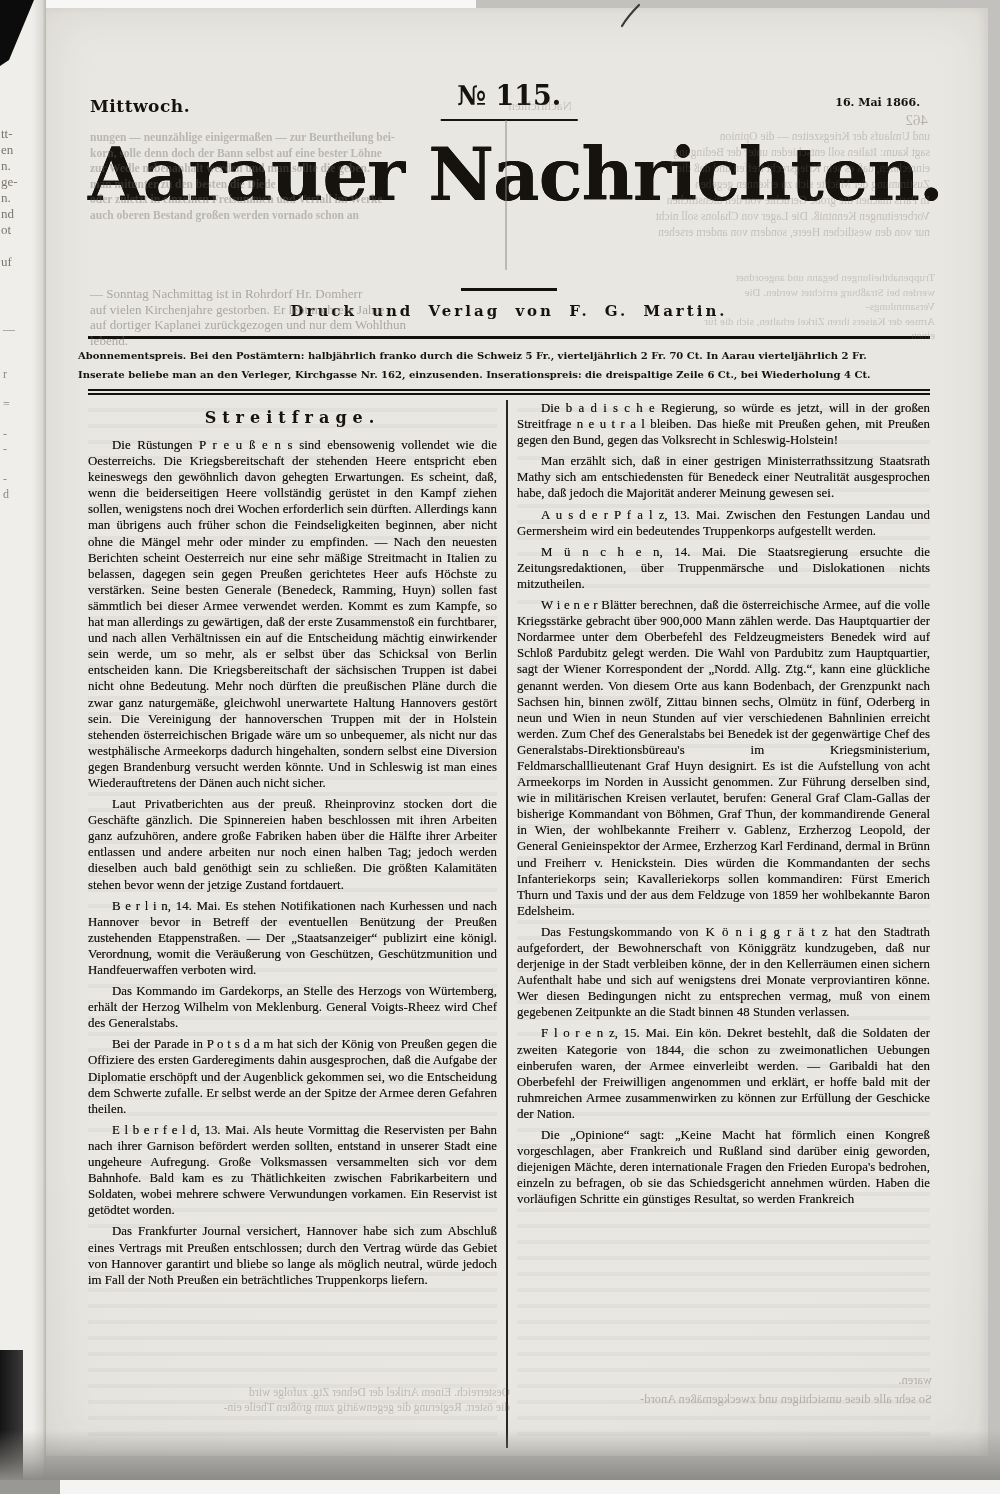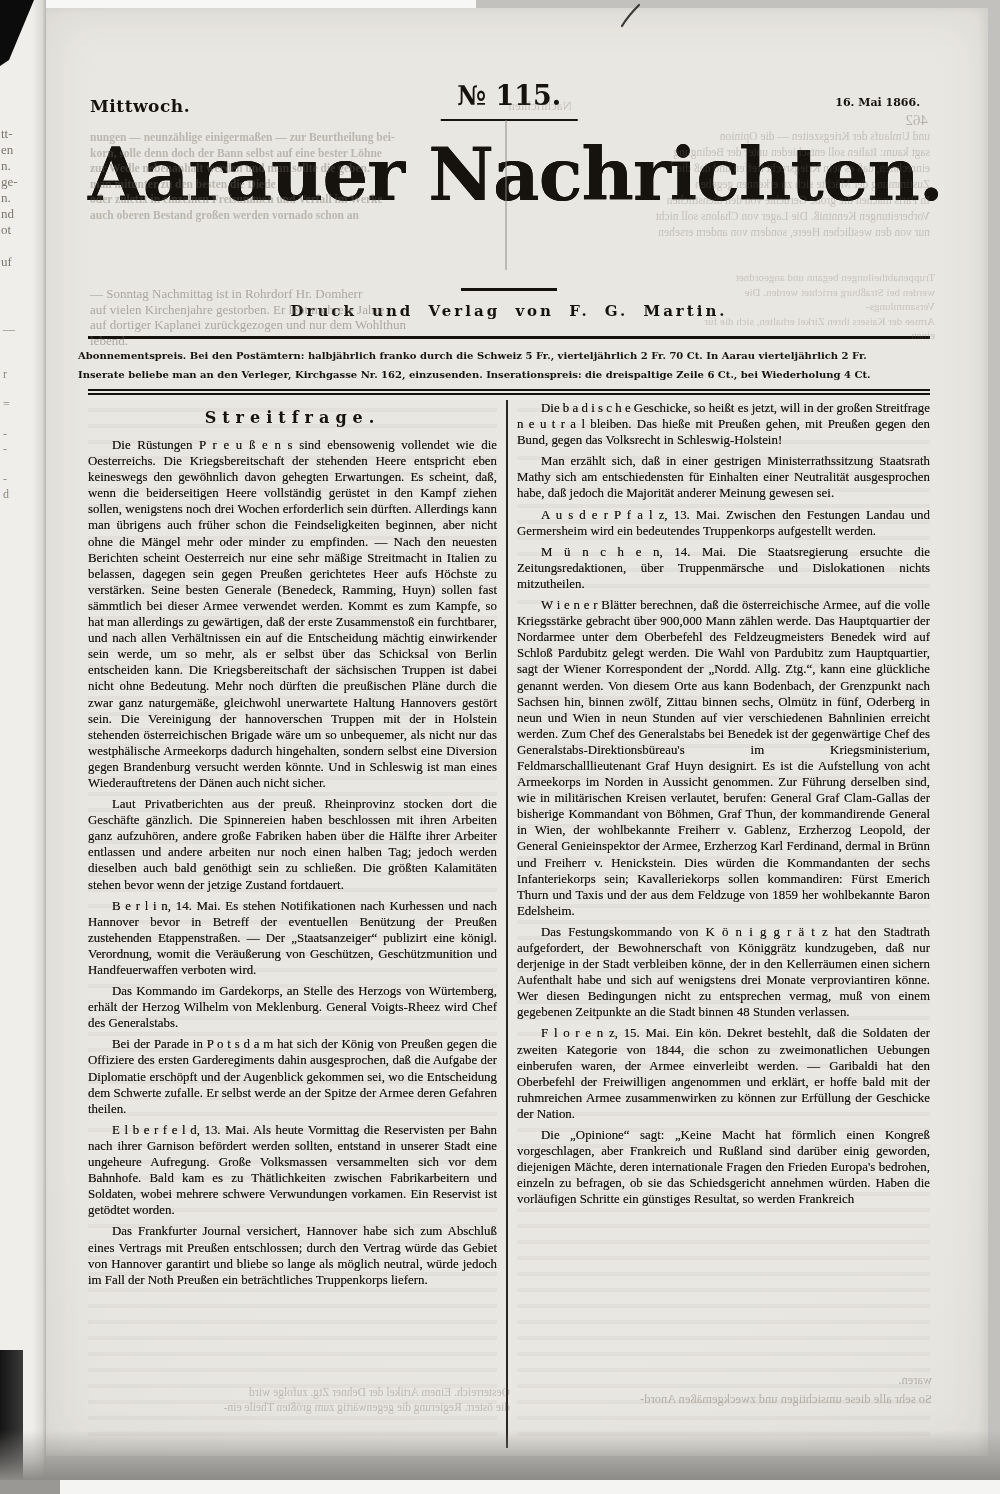--- a/index.html
+++ b/index.html
@@ -104,22 +104,22 @@
             <p>B e r l i n, 14. Mai. Es stehen Notifikationen nach Kurhessen und nach Hannover bevor in Betreff der eventuellen Benützung der Preußen zustehenden Etappenstraßen. — Der „Staatsanzeiger“ publizirt eine königl. Verordnung, womit die Veräußerung von Geschützen, Geschützmunition und Handfeuerwaffen verboten wird.</p>
             <p>Das Kommando im Gardekorps, an Stelle des Herzogs von Würtemberg, erhält der Herzog Wilhelm von Meklenburg. General Voigts-Rheez wird Chef des Generalstabs.</p>
             <p>Bei der Parade in P o t s d a m hat sich der König von Preußen gegen die Offiziere des ersten Garderegiments dahin ausgesprochen, daß die Aufgabe der Diplomatie erschöpft und der Augenblick gekommen sei, wo die Entscheidung dem Schwerte zufalle. Er selbst werde an der Spitze der Armee deren Gefahren theilen.</p>
             <p>E l b e r f e l d, 13. Mai. Als heute Vormittag die Reservisten per Bahn nach ihrer Garnison befördert werden sollten, entstand in unserer Stadt eine ungeheure Aufregung. Große Volksmassen versammelten sich vor dem Bahnhofe. Bald kam es zu Thätlichkeiten zwischen Fabrikarbeitern und Soldaten, wobei mehrere schwere Verwundungen vorkamen. Ein Reservist ist getödtet worden.</p>
             <p>Das Frankfurter Journal versichert, Hannover habe sich zum Abschluß eines Vertrags mit Preußen entschlossen; durch den Vertrag würde das Gebiet von Hannover garantirt und bliebe so lange als möglich neutral, würde jedoch im Fall der Noth Preußen ein beträchtliches Truppenkorps liefern.</p>
           </div>
       </div>
       <div class="divider"></div>
       <div class="col-right col-inner">
         <div class="news">
-            <p>Die b a d i s c h e Geschicke, so heißt es jetzt, will in der großen Streitfrage n e u t r a l bleiben. Das hieße mit Preußen gehen, mit Preußen gegen den Bund, gegen das Volksrecht in Schleswig-Holstein!</p>
-            <p>Man erzählt sich, daß in einer gestrigen Ministerrathssitzung Staatsrath Mathy sich am entschiedensten für Einhalten einer Neutralität ausgesprochen habe, daß jedoch die Majorität anderer Meinung gewesen sei.</p>
+            <p>Die b a d i s c h e Regierung, so würde es jetzt, will in der großen Streitfrage n e u t r a l bleiben. Das hieße mit Preußen gehen, mit Preußen gegen den Bund, gegen das Volksrecht in Schleswig-Holstein!</p>
+            <p>Man erzählt sich, daß in einer gestrigen Ministerrathssitzung Staatsrath Mathy sich am entschiedensten für Benedeck einer Neutralität ausgesprochen habe, daß jedoch die Majorität anderer Meinung gewesen sei.</p>
             <p>A u s  d e r  P f a l z, 13. Mai. Zwischen den Festungen Landau und Germersheim wird ein bedeutendes Truppenkorps aufgestellt werden.</p>
             <p>M ü n c h e n, 14. Mai. Die Staatsregierung ersuchte die Zeitungsredaktionen, über Truppenmärsche und Dislokationen nichts mitzutheilen.</p>
             <p>W i e n e r  Blätter berechnen, daß die österreichische Armee, auf die volle Kriegsstärke gebracht über 900,000 Mann zählen werde. Das Hauptquartier der Nordarmee unter dem Oberbefehl des Feldzeugmeisters Benedek wird auf Schloß Pardubitz gelegt werden. Die Wahl von Pardubitz zum Hauptquartier, sagt der Wiener Korrespondent der „Nordd. Allg. Ztg.“, kann eine glückliche genannt werden. Von diesem Orte aus kann Bodenbach, der Grenzpunkt nach Sachsen hin, binnen zwölf, Zittau binnen sechs, Olmütz in fünf, Oderberg in neun und Wien in neun Stunden auf vier verschiedenen Bahnlinien erreicht werden. Zum Chef des Generalstabs bei Benedek ist der gegenwärtige Chef des Generalstabs-Direktionsbüreau's im Kriegsministerium, Feldmarschalllieutenant Graf Huyn designirt. Es ist die Aufstellung von acht Armeekorps im Norden in Aussicht genommen. Zur Führung derselben sind, wie in militärischen Kreisen verlautet, berufen: General Graf Clam-Gallas der bisherige Kommandant von Böhmen, Graf Thun, der kommandirende General in Wien, der wohlbekannte Freiherr v. Gablenz, Erzherzog Leopold, der General Genieinspektor der Armee, Erzherzog Karl Ferdinand, dermal in Brünn und Freiherr v. Henickstein. Dies würden die Kommandanten der sechs Infanteriekorps sein; Kavalleriekorps sollen kommandiren: Fürst Emerich Thurn und Taxis und der aus dem Feldzuge von 1859 her wohlbekannte Baron Edelsheim.</p>
             <p>Das Festungskommando von K ö n i g g r ä t z hat den Stadtrath aufgefordert, der Bewohnerschaft von Königgrätz kundzugeben, daß nur derjenige in der Stadt verbleiben könne, der in den Kellerräumen einen sichern Aufenthalt habe und sich auf wenigstens drei Monate verproviantiren könne. Wer diesen Bedingungen nicht zu entsprechen vermag, muß von einem gegebenen Zeitpunkte an die Stadt binnen 48 Stunden verlassen.</p>
             <p>F l o r e n z, 15. Mai. Ein kön. Dekret bestehlt, daß die Soldaten der zweiten Kategorie von 1844, die schon zu zweimonatlichen Uebungen einberufen waren, der Armee einverleibt werden. — Garibaldi hat den Oberbefehl der Freiwilligen angenommen und erklärt, er hoffe bald mit der ruhmreichen Armee zusammenwirken zu können zur Erfüllung der Geschicke der Nation.</p>
             <p>Die „Opinione“ sagt: „Keine Macht hat förmlich einen Kongreß vorgeschlagen, aber Frankreich und Rußland sind darüber einig geworden, diejenigen Mächte, deren internationale Fragen den Frieden Europa's bedrohen, einzeln zu befragen, ob sie das Schiedsgericht annehmen würden. Haben die vorläufigen Schritte ein günstiges Resultat, so werden Frankreich</p>
           </div>
       </div>
     </div>
 

